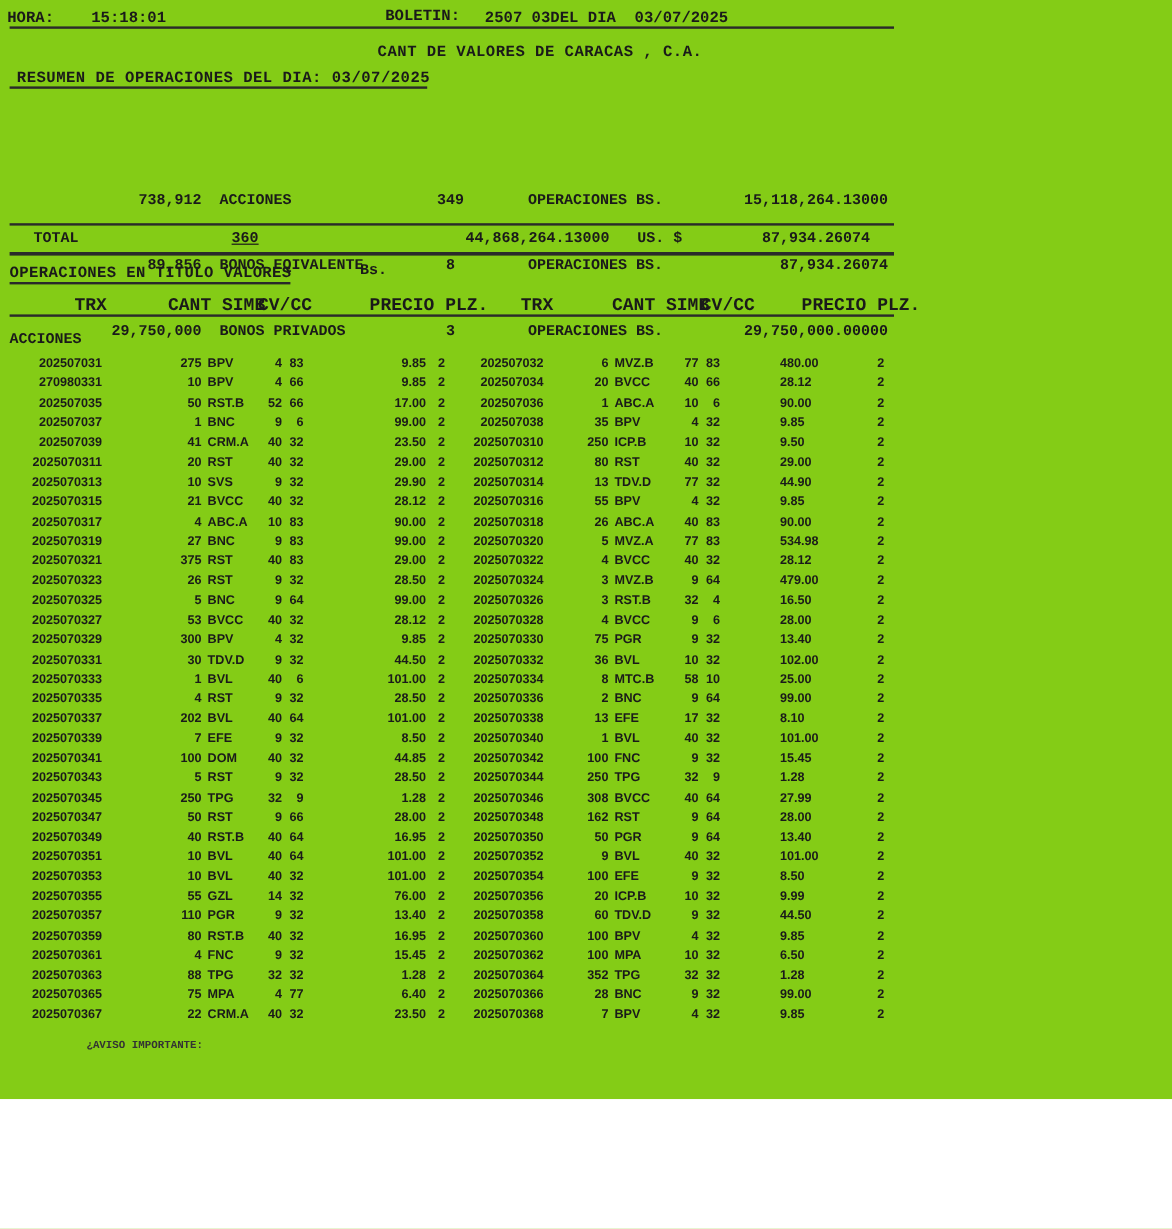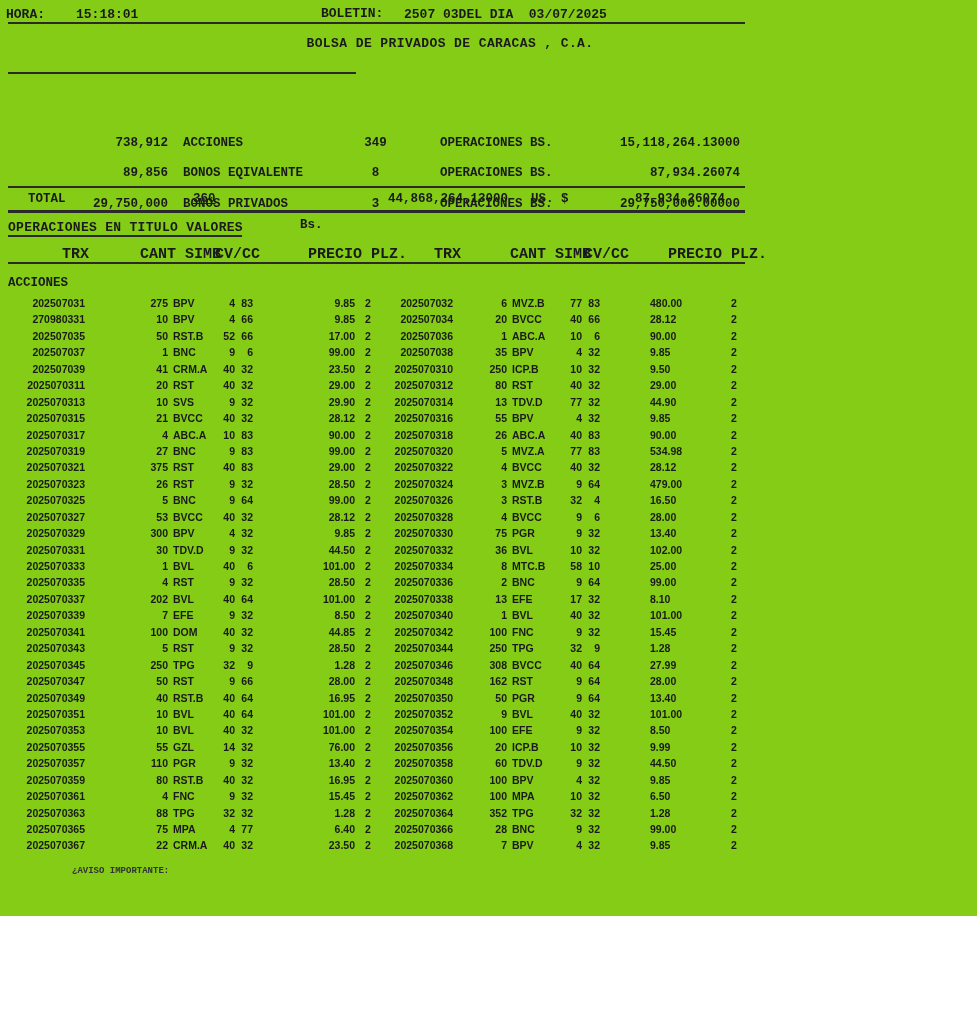--- a/index.html
+++ b/index.html
@@ -4,21 +4,21 @@
 <style>
   html,body{margin:0;padding:0;background:#fff;}
   .page{position:relative;width:977px;height:916px;background:#84cc16;overflow:hidden;
         color:#1a1a1a;}
   .mono{font-family:"Liberation Mono",monospace;font-weight:bold;font-size:12.5px;white-space:pre;}
   .mono-lg{font-family:"Liberation Mono",monospace;font-weight:bold;font-size:13px;white-space:pre;}
   .abs{position:absolute;}
   .rule{position:absolute;background:#2a2a2a;height:2px;}
   
   .sum-rows{position:absolute;top:94px;left:0;width:977px;}
-  .sum-row{position:relative;height:30.4px;}
+  .sum-row{position:relative;height:30.4px;margin-top:24px;}
   .sum-row span{position:absolute;top:0;}
   .sum-qty{left:8px;width:160px;text-align:right;}
   .sum-label{left:183px;}
   .sum-ops{left:330px;width:91px;text-align:center;}
   .sum-opslabel{left:440px;}
   .sum-amount{left:580px;width:160px;text-align:right;}
   
   .total-row span{position:absolute;top:192px;}
   .total-label{left:28px;}
   .total-ops{left:193px;width:70px;text-align:left;text-decoration:underline;}
@@ -58,22 +58,23 @@
 <body>
 
 <div class="page">
 
   <span class="abs mono-lg" style="left:6px;top:7px;">HORA:</span>
   <span class="abs mono-lg" style="left:76px;top:7px;">15:18:01</span>
   <span class="abs mono-lg" style="left:321px;top:6px;">BOLETIN:</span>
   <span class="abs mono-lg" style="left:404px;top:7px;">2507 03DEL DIA  03/07/2025</span>
   <div class="rule" style="left:8px;top:22px;width:737px;"></div>
 
-  <div class="abs mono-lg" style="left:0;top:36px;width:900px;text-align:center;letter-spacing:0.4px;">BOLSA DE PRIVADOS DE CARACAS , C.A.</div>
-
+  <div class="abs mono-lg" style="left:0;top:36px;width:900px;text-align:center;letter-spacing:0.4px;">CANT DE VALORES DE CARACAS , C.A.</div>
+
+  <span class="abs mono-lg" style="left:14px;top:57px;letter-spacing:0.4px;">RESUMEN DE OPERACIONES DEL DIA: 03/07/2025</span>
   <div class="rule" style="left:8px;top:72px;width:348px;"></div>
 
   <div class="sum-rows mono">
     
   <div class="sum-row">
         <span class="sum-qty">738,912</span>
         <span class="sum-label">ACCIONES</span>
         <span class="sum-ops">349</span>
         <span class="sum-opslabel">OPERACIONES BS.</span>
         <span class="sum-amount">15,118,264.13000</span>

